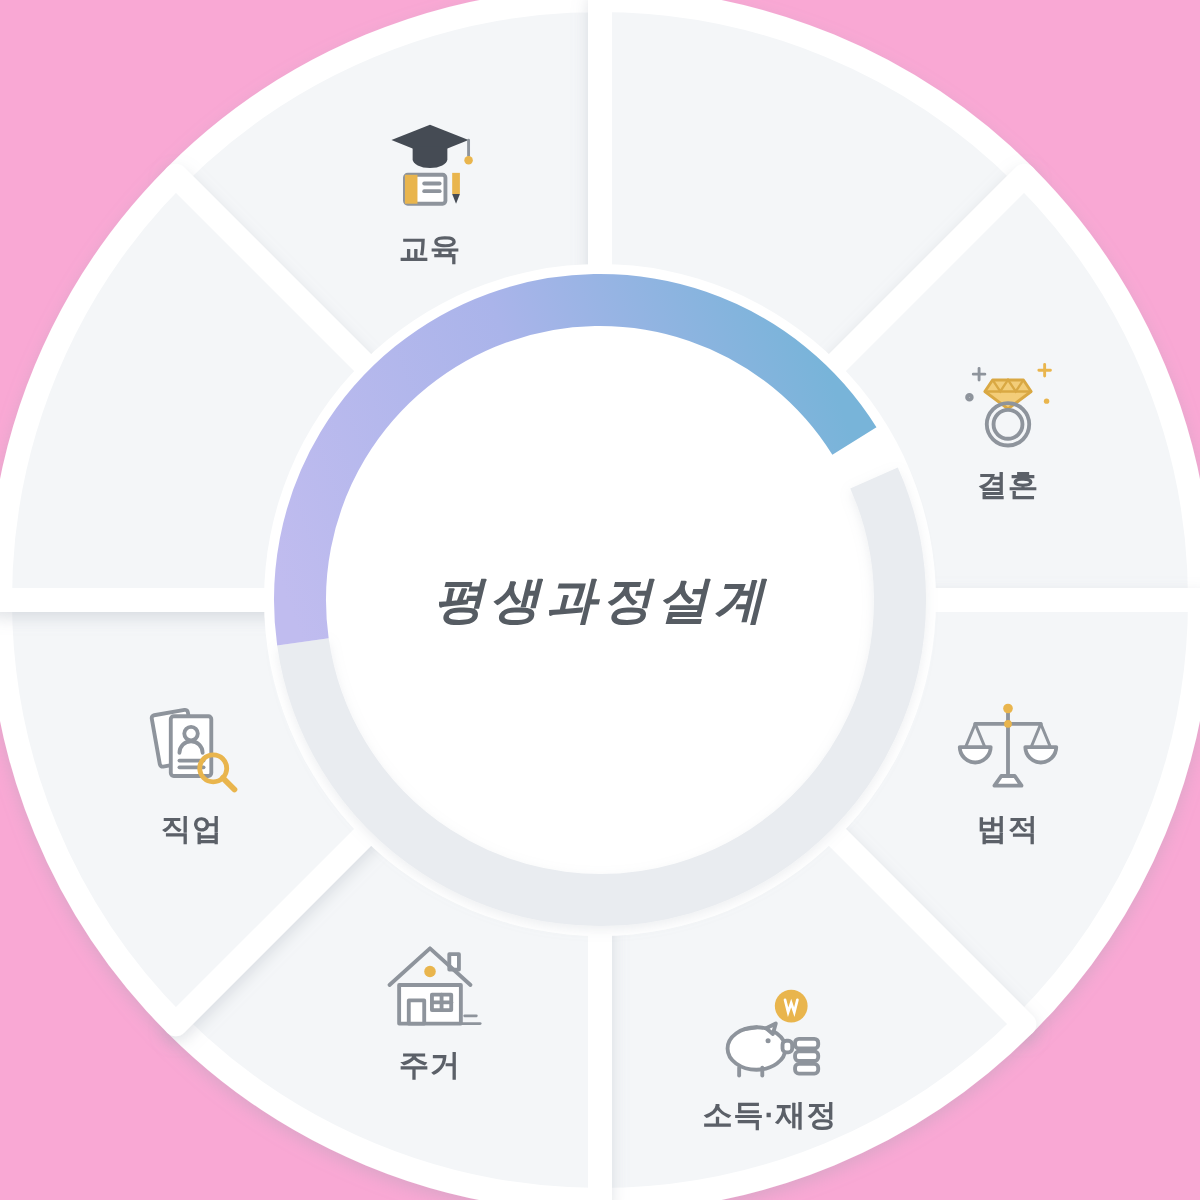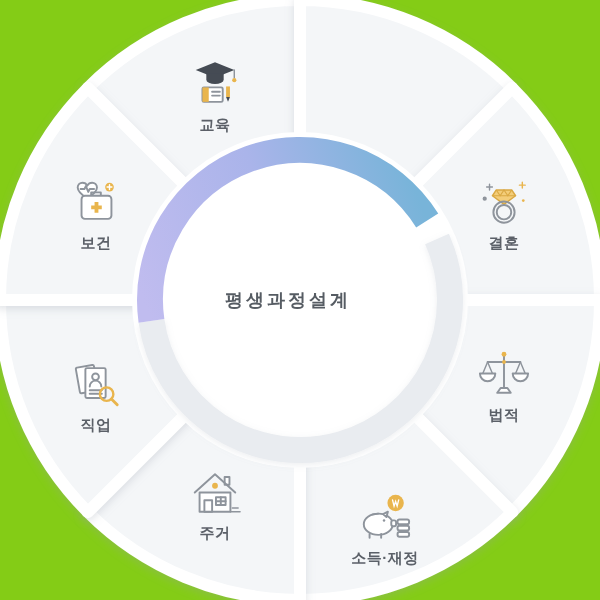--- a/index.html
+++ b/index.html
@@ -1,28 +1,28 @@
 <!DOCTYPE html>
 <html><head>
 <meta charset="utf-8">
 <style>
   html,body{margin:0;padding:0;background:#fff;}
   .stage{
-    position:relative;width:600px;height:600px;background:#84cc16;overflow:hidden;
+    position:relative;width:600px;height:600px;background:#f9a8d4;overflow:hidden;
     font-family:"Liberation Sans","DejaVu Sans",sans-serif;
   }
   .wheel-svg{position:absolute;left:0;top:0;}
   .seg{
     position:absolute;display:flex;flex-direction:column;align-items:center;gap:4px;
     width:130px;transform:translate(-50%,-50%);text-align:center;
   }
   .seg .label{font-size:15px;font-weight:600;color:#5b6068;letter-spacing:.5px;white-space:nowrap;}
   .center-title{
-    position:absolute;left:288px;top:300px;transform:translate(-50%,-50%);
-    font-size:18px;font-weight:600;color:#565c63;letter-spacing:3px;white-space:nowrap;
+    position:absolute;left:301px;top:300px;transform:translate(-50%,-50%);
+    font-size:25px;font-weight:600;color:#565c63;letter-spacing:3px;white-space:nowrap;font-style:italic;
   }
   
   .ln{stroke:#8e949c;fill:none;stroke-width:2;stroke-linecap:round;stroke-linejoin:round;}
   .lnf{stroke:#8e949c;fill:#ffffff;stroke-width:2;stroke-linecap:round;stroke-linejoin:round;}
   .thin{stroke-width:1.5;}
   .gold{fill:#e9b54d;}
   .goldln{stroke:#e9b54d;fill:none;stroke-linecap:round;}
   .dark{fill:#454b54;}
   .darkln{stroke:#454b54;fill:none;stroke-linecap:round;}
   .facet{stroke:#d9a843;fill:none;stroke-width:1.2;}
@@ -142,42 +142,30 @@
       <rect class="lnf" x="17" y="36" width="8" height="12" stroke-width="1.8"></rect>
       <rect class="lnf" x="29" y="33" width="10" height="8" stroke-width="1.8"></rect>
       <line class="ln" x1="34" y1="33" x2="34" y2="41" stroke-width="1.2"></line>
       <line class="ln" x1="29" y1="37" x2="39" y2="37" stroke-width="1.2"></line>
       <line class="ln thin" x1="46" y1="44" x2="52" y2="44"></line>
       <line class="ln thin" x1="44" y1="48" x2="54" y2="48"></line>
     </svg>
     <div class="label">주거</div>
   </div>
 
-  <div class="seg" style="left:96px;top:396px;">
+  <div class="seg" style="left:96px;top:386px;">
     <svg width="54" height="54" viewBox="0 0 56 56">
       <rect class="lnf" x="9" y="9" width="19" height="27" rx="1.5" stroke-width="1.8" transform="rotate(-10 18 22)"></rect>
       <rect class="lnf" x="17" y="11" width="21" height="31" rx="1.5"></rect>
       <circle class="ln" cx="27.5" cy="20" r="3.5" stroke-width="1.8"></circle>
       <path class="ln" d="M21.5,30 a6,6 0 0 1 12,0" stroke-width="1.8"></path>
       <line class="ln" x1="21.5" y1="34" x2="34" y2="34" stroke-width="1.4"></line>
       <line class="ln" x1="21.5" y1="37.5" x2="34" y2="37.5" stroke-width="1.4"></line>
       <circle class="goldln" cx="39" cy="38" r="7" fill="rgba(255,255,255,0.85)" stroke-width="2.5"></circle>
       <line class="goldln" x1="44" y1="43" x2="50" y2="49" stroke-width="3"></line>
     </svg>
     <div class="label">직업</div>
   </div>
 
-  <div class="seg" style="left:96px;top:214px;">
-    <svg width="54" height="54" viewBox="0 0 56 56">
-      <path class="lnf" d="M19,24 C13,20 9,16.5 9,12.5 C9,9.5 11.5,7.5 14,7.5 C16,7.5 18,8.7 19,10.5 C20,8.7 22,7.5 24,7.5 C26.5,7.5 29,9.5 29,12.5 C29,16.5 25,20 19,24 Z" stroke-width="1.8"></path>
-      <polyline class="ln" points="12,14 16,14 17.5,11 20,17 21.5,14 26,14" stroke-width="1.4"></polyline>
-      <circle class="gold" cx="42" cy="12" r="4.5"></circle>
-      <path class="wht" d="M42,9.5 v5 M39.5,12 h5" stroke-width="1.5"></path>
-      <path class="ln" d="M23,21 v-3.5 h10 V21" stroke-width="1.8"></path>
-      <rect class="lnf" x="13" y="21" width="31" height="24" rx="3.5"></rect>
-      <path class="gold" d="M26.5,27.5 h4 v3.5 h3.5 v4 h-3.5 v3.5 h-4 v-3.5 h-3.5 v-4 h3.5 z"></path>
-    </svg>
-    <div class="label">보건</div>
-  </div>
 
   <div class="center-title">평생과정설계</div>
 
 </div>
 
 </body></html>

